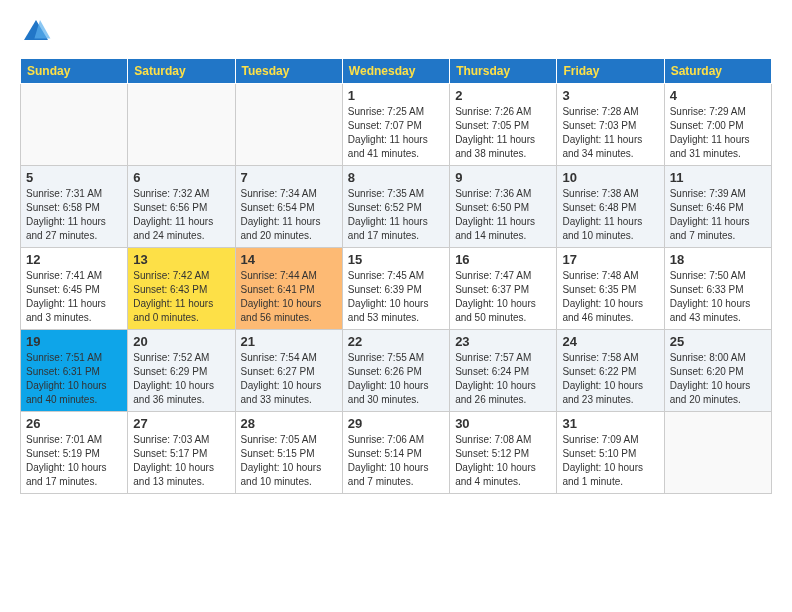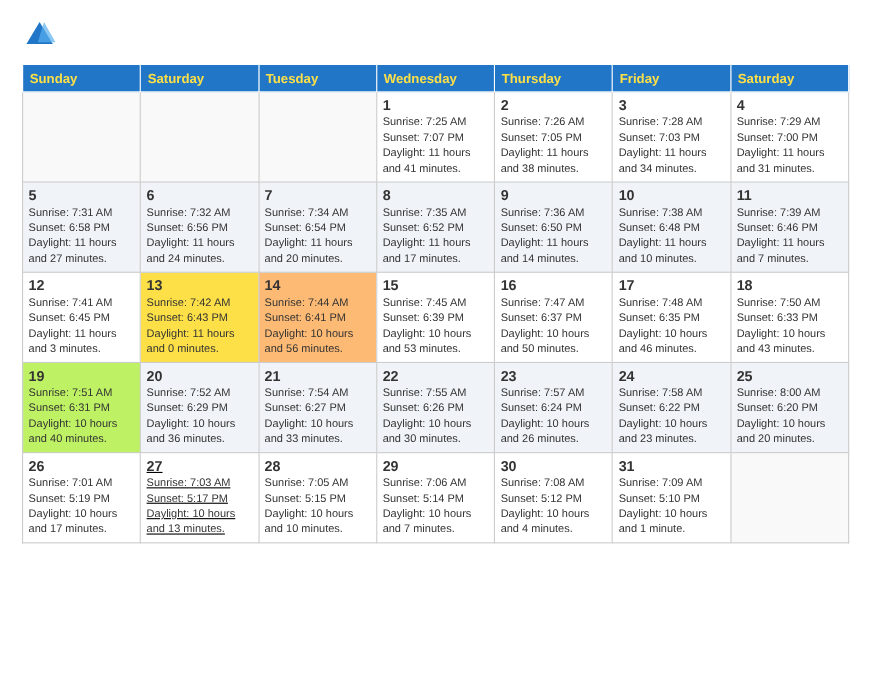--- a/index.html
+++ b/index.html
@@ -205,21 +205,21 @@
         <td style="background: rgb(255, 255, 255);">
           <span class="day-number">17</span>
           <div class="day-info">Sunrise: 7:48 AM<br>Sunset: 6:35 PM<br>Daylight: 10 hours and 46 minutes.</div>
         </td>
         <td style="background: rgb(255, 255, 255);">
           <span class="day-number">18</span>
           <div class="day-info">Sunrise: 7:50 AM<br>Sunset: 6:33 PM<br>Daylight: 10 hours and 43 minutes.</div>
         </td>
       </tr>
       <tr>
-        <td style="background: #bef264; margin-left: 47px;">
+        <td style="background: #0ea5e9; margin-left: 47px;">
           <span class="day-number">19</span>
           <div class="day-info">Sunrise: 7:51 AM<br>Sunset: 6:31 PM<br>Daylight: 10 hours and 40 minutes.</div>
         </td>
         <td style="background: rgb(240, 244, 248);">
           <span class="day-number">20</span>
           <div class="day-info">Sunrise: 7:52 AM<br>Sunset: 6:29 PM<br>Daylight: 10 hours and 36 minutes.</div>
         </td>
         <td style="background: rgb(240, 244, 248);">
           <span class="day-number">21</span>
           <div class="day-info">Sunrise: 7:54 AM<br>Sunset: 6:27 PM<br>Daylight: 10 hours and 33 minutes.</div>
@@ -239,21 +239,21 @@
         <td style="background: rgb(240, 244, 248);">
           <span class="day-number">25</span>
           <div class="day-info">Sunrise: 8:00 AM<br>Sunset: 6:20 PM<br>Daylight: 10 hours and 20 minutes.</div>
         </td>
       </tr>
       <tr>
         <td style="background: rgb(255, 255, 255);">
           <span class="day-number">26</span>
           <div class="day-info">Sunrise: 7:01 AM<br>Sunset: 5:19 PM<br>Daylight: 10 hours and 17 minutes.</div>
         </td>
-        <td style="background: rgb(255, 255, 255); text-decoration: underline;">
+        <td style="background: rgb(255, 255, 255);">
           <span class="day-number">27</span>
           <div class="day-info">Sunrise: 7:03 AM<br>Sunset: 5:17 PM<br>Daylight: 10 hours and 13 minutes.</div>
         </td>
         <td style="background: rgb(255, 255, 255);">
           <span class="day-number">28</span>
           <div class="day-info">Sunrise: 7:05 AM<br>Sunset: 5:15 PM<br>Daylight: 10 hours and 10 minutes.</div>
         </td>
         <td style="background: rgb(255, 255, 255); border-radius: 22px;">
           <span class="day-number">29</span>
           <div class="day-info">Sunrise: 7:06 AM<br>Sunset: 5:14 PM<br>Daylight: 10 hours and 7 minutes.</div>

